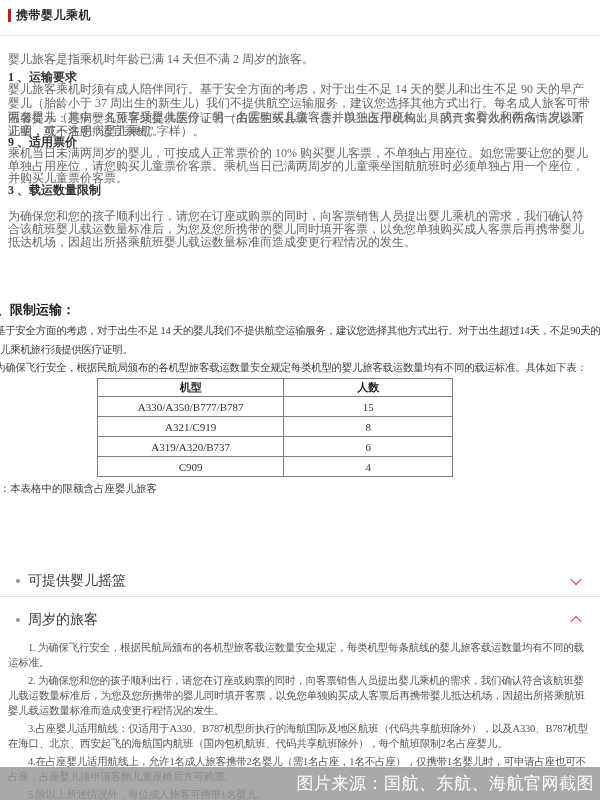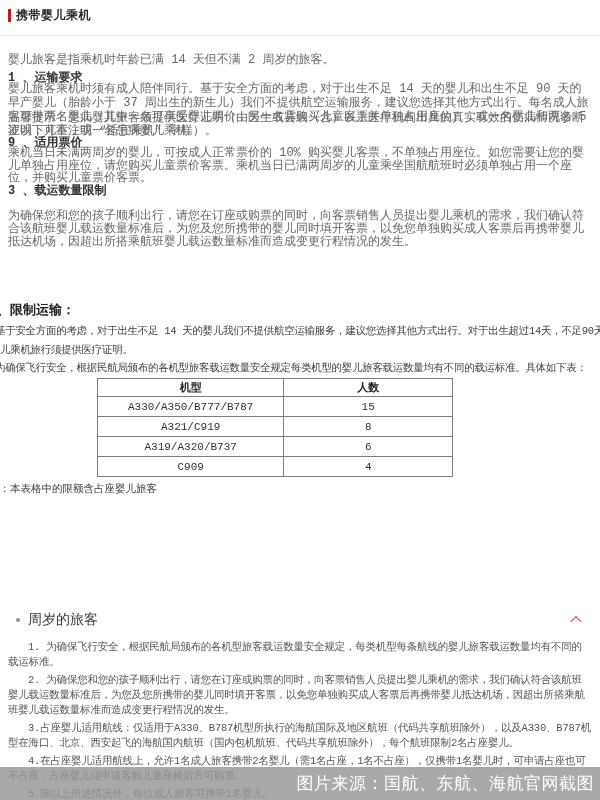--- a/index.html
+++ b/index.html
@@ -1,19 +1,19 @@
 <!DOCTYPE html>
 <html><head>
 <meta charset="utf-8">
 <style>
   * { margin:0; padding:0; box-sizing:border-box; }
   html,body { background:#fff; }
   .page {
     position:relative; width:600px; height:800px; overflow:hidden;
-    background:#fff; font-family:Liberation Mono, monospace; color:#333;padding-left:29px;
+    background:#fff; font-family:Liberation Serif, serif; color:#333;padding-left:29px;
   }
   
   .header { position:absolute; top:7px; left:8px; display:flex; align-items:center; }
   .accent-bar { width:3px; height:13px; background:#c8161e; margin-right:5px; }
   .page-title { font-size:12px; font-weight:bold; color:#2b2b2b; letter-spacing:.5px; }
   .divider-top { position:absolute; top:35px; left:0; width:600px; border-top:1px solid #ebebeb; }
 
   
   .top-sec { position:absolute; left:8px; right:8px; font-size:12px; color:#666; }
   .intro   { top:51px; }
@@ -113,20 +113,25 @@
     </tr>
     <tr>
       <td>C909</td>
       <td>4</td>
     </tr>
   </tbody>
     </table>
 
   <div class="r-line r-note">注：本表格中的限额含占座婴儿旅客</div>
 
+  <div class="acc-row acc-1">
+    <span class="acc-bullet"></span>
+    <span class="acc-title">可提供婴儿摇篮</span>
+    <span class="chev chev-down"></span>
+  </div>
 
   <div class="acc-row acc-2">
     <span class="acc-bullet"></span>
     <span class="acc-title">周岁的旅客</span>
     <span class="chev chev-up"></span>
   </div>
 
   <div class="ql-content">
     <p>1. 为确保飞行安全，根据民航局颁布的各机型旅客载运数量安全规定，每类机型每条航线的婴儿旅客载运数量均有不同的载运标准。</p>
     <p>2. 为确保您和您的孩子顺利出行，请您在订座或购票的同时，向客票销售人员提出婴儿乘机的需求，我们确认符合该航班婴儿载运数量标准后，为您及您所携带的婴儿同时填开客票，以免您单独购买成人客票后再携带婴儿抵达机场，因超出所搭乘航班婴儿载运数量标准而造成变更行程情况的发生。</p>

